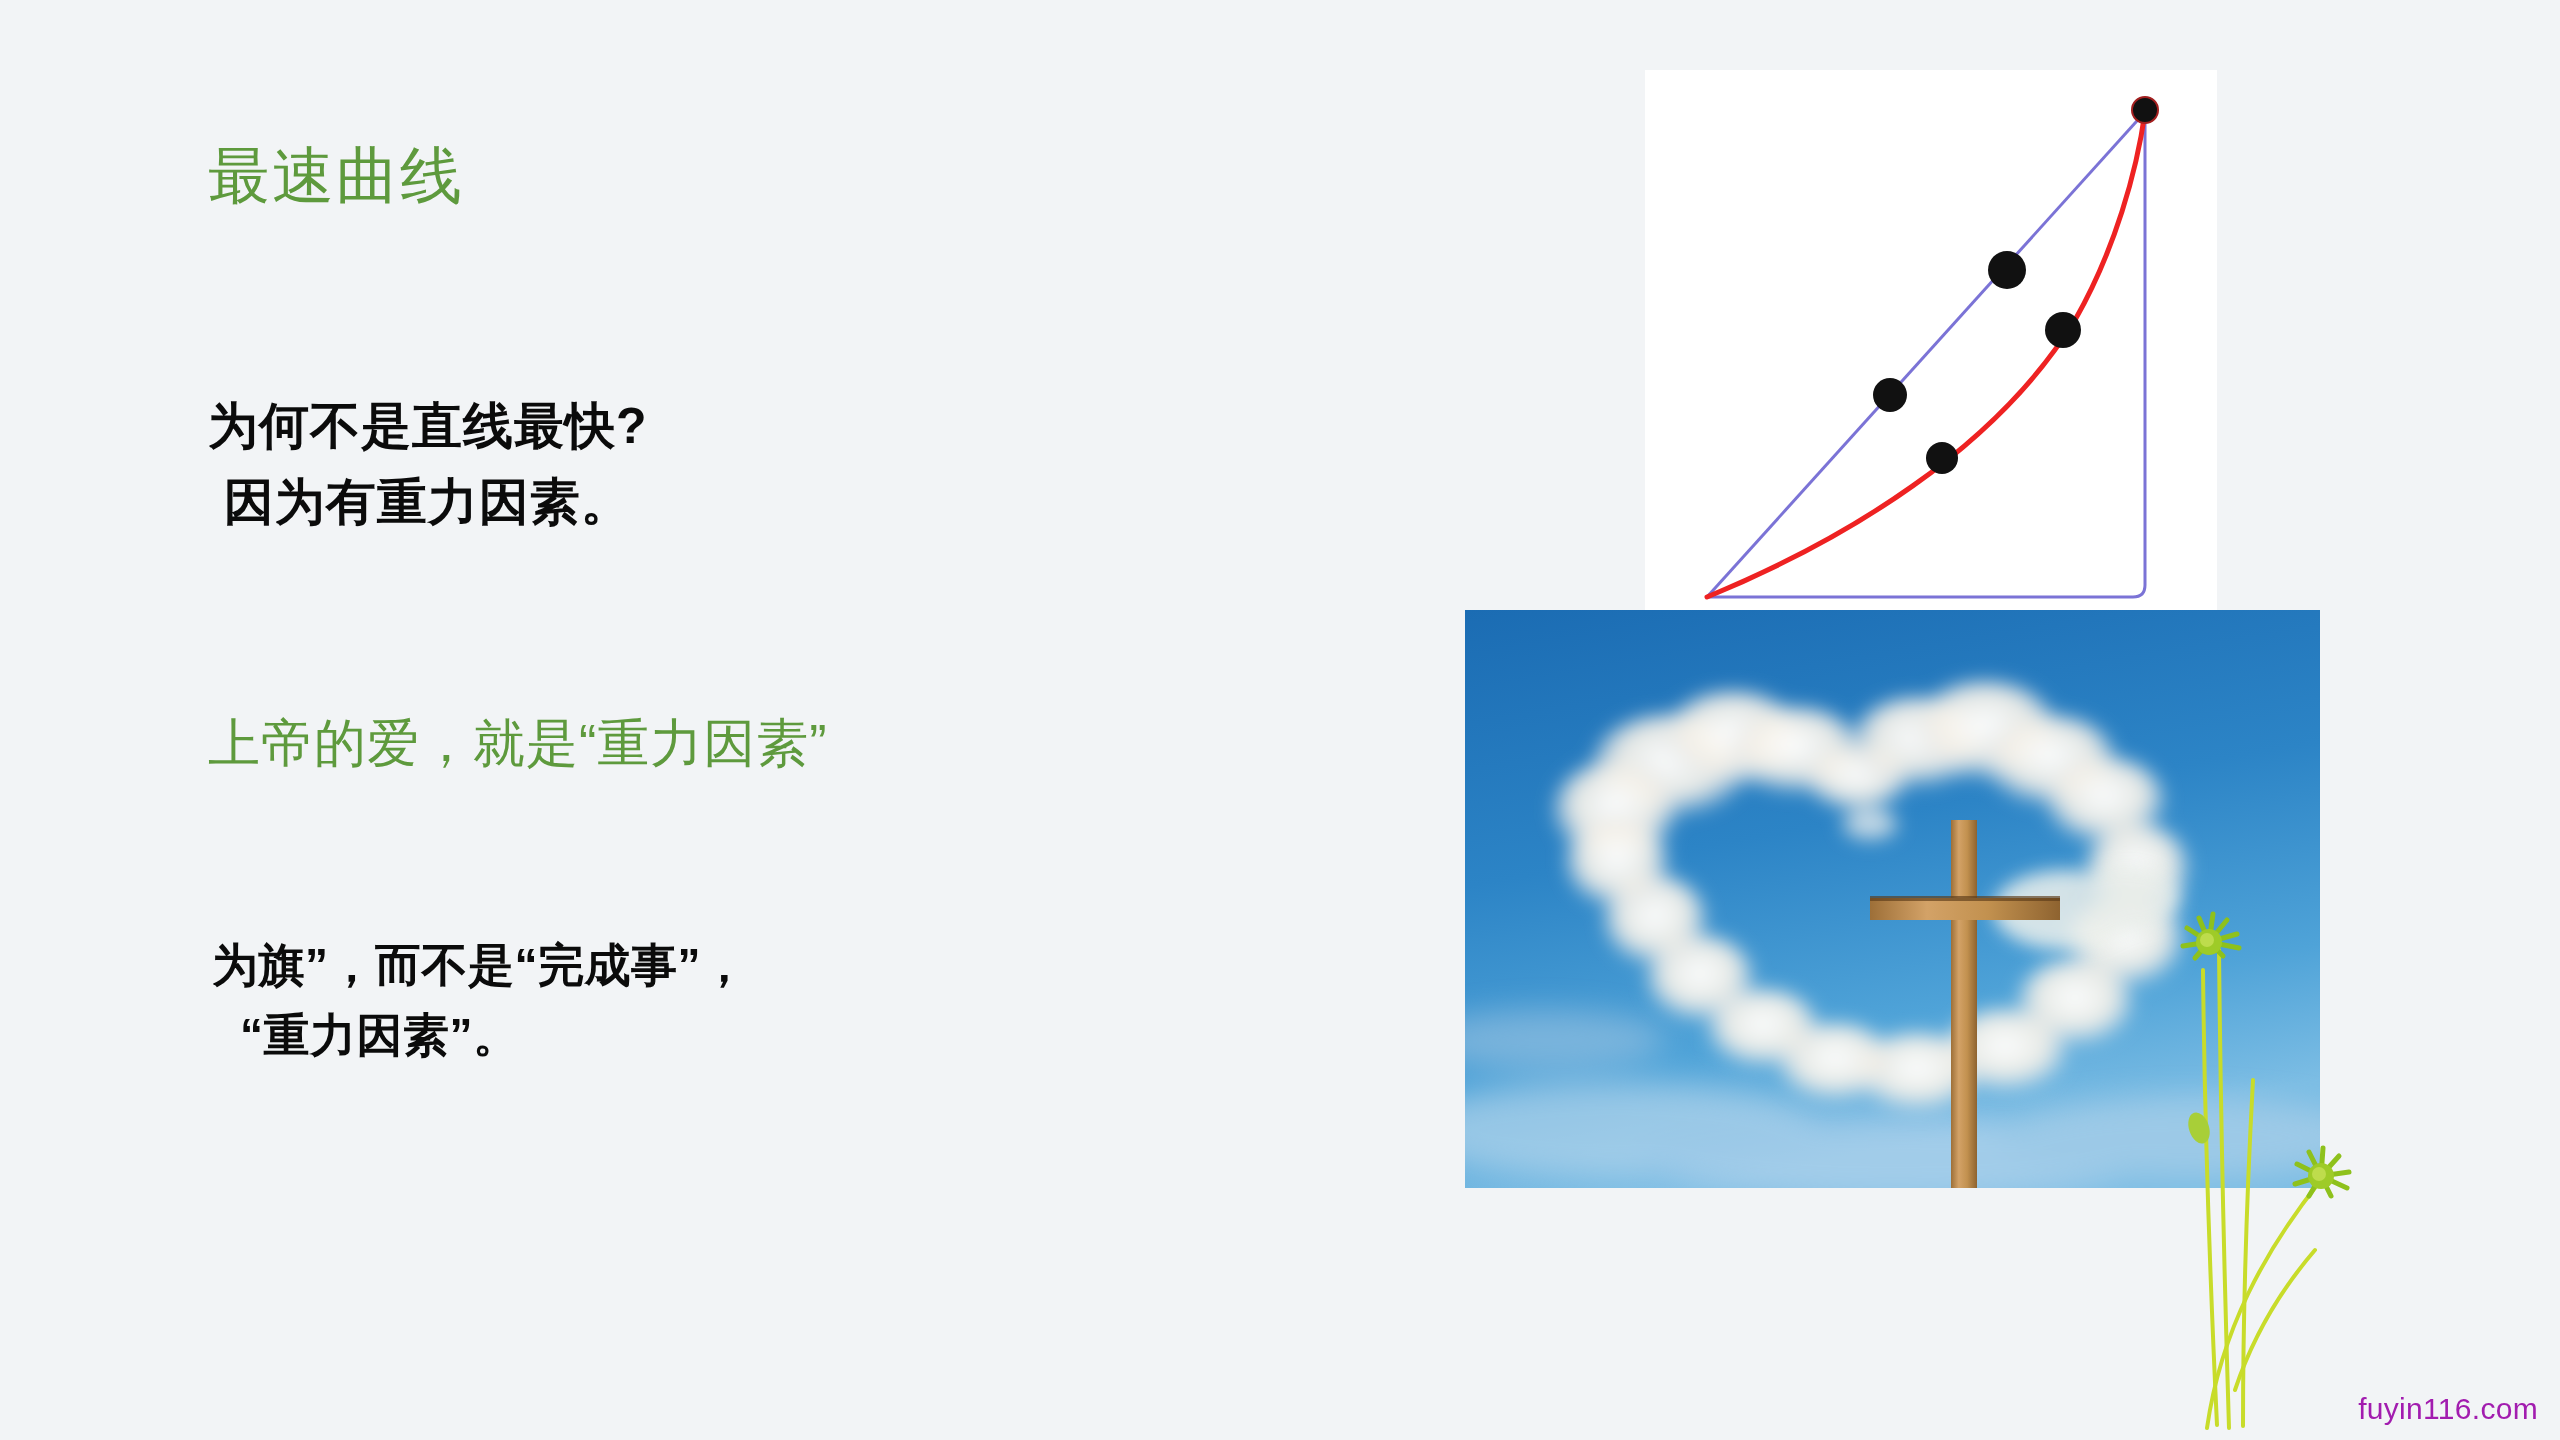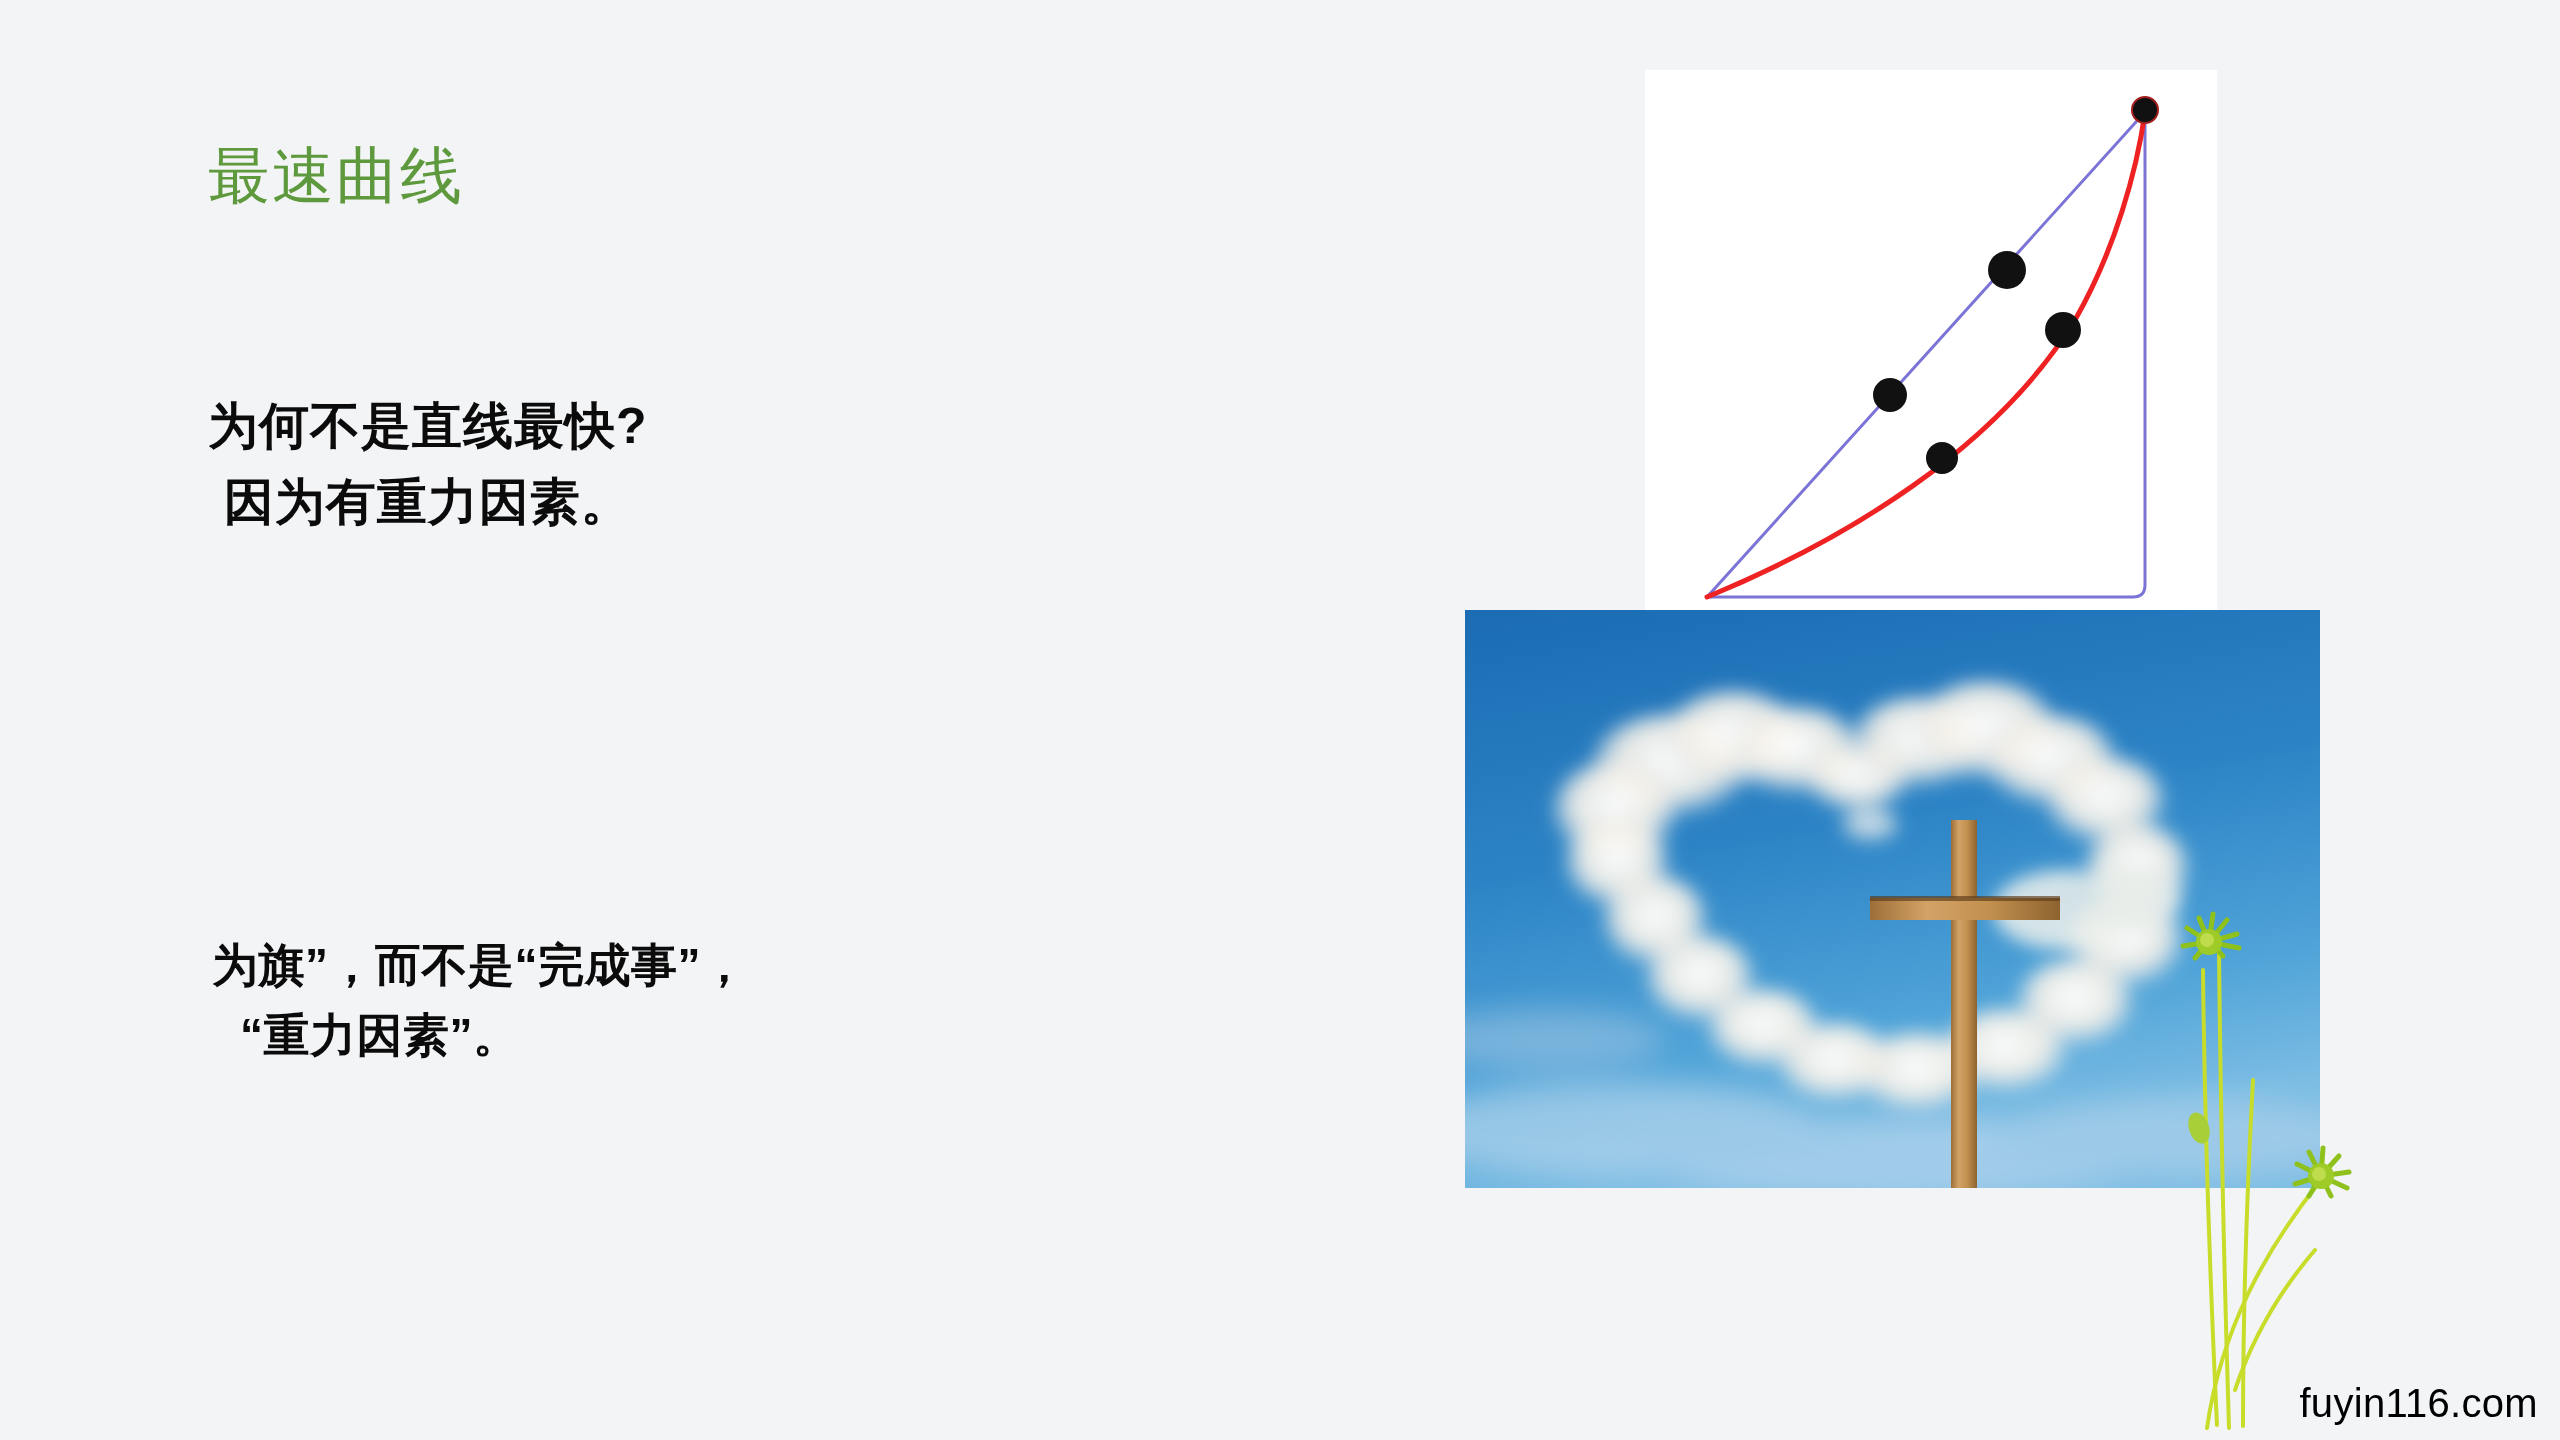--- a/index.html
+++ b/index.html
@@ -131,40 +131,41 @@
     height: 600px;
     pointer-events: none;
   }
   .flowers svg { display: block; width: 100%; height: 100%; }
 
   
   .watermark {
     position: absolute;
     right: 22px;
     bottom: 14px;
-    font-size: 40px;
-    color: #000000;
+    font-size: 30px;
+    color: #a21caf;
     letter-spacing: 0.3px;
     font-family: "Liberation Sans", "DejaVu Sans", sans-serif;
   }
 </style>
 </head>
 <body>
 
 <div class="slide">
 
   <div class="left-col">
 
     <div class="title-green">最速曲线</div>
 
     <div class="q-block">
       <div class="q-line">为何不是直线最快?</div>
       <div class="q-line">因为有重力因素。</div>
     </div>
 
+    <div class="subtitle-green">上帝的爱，就是“重力因素”</div>
 
     <div class="body-block">
       <div class="b-line">为旗”，而不是“完成事”，</div>
       <div class="b-line indent">“重力因素”。</div>
     </div>
 
   </div>
 
   <div class="right-col">
 

